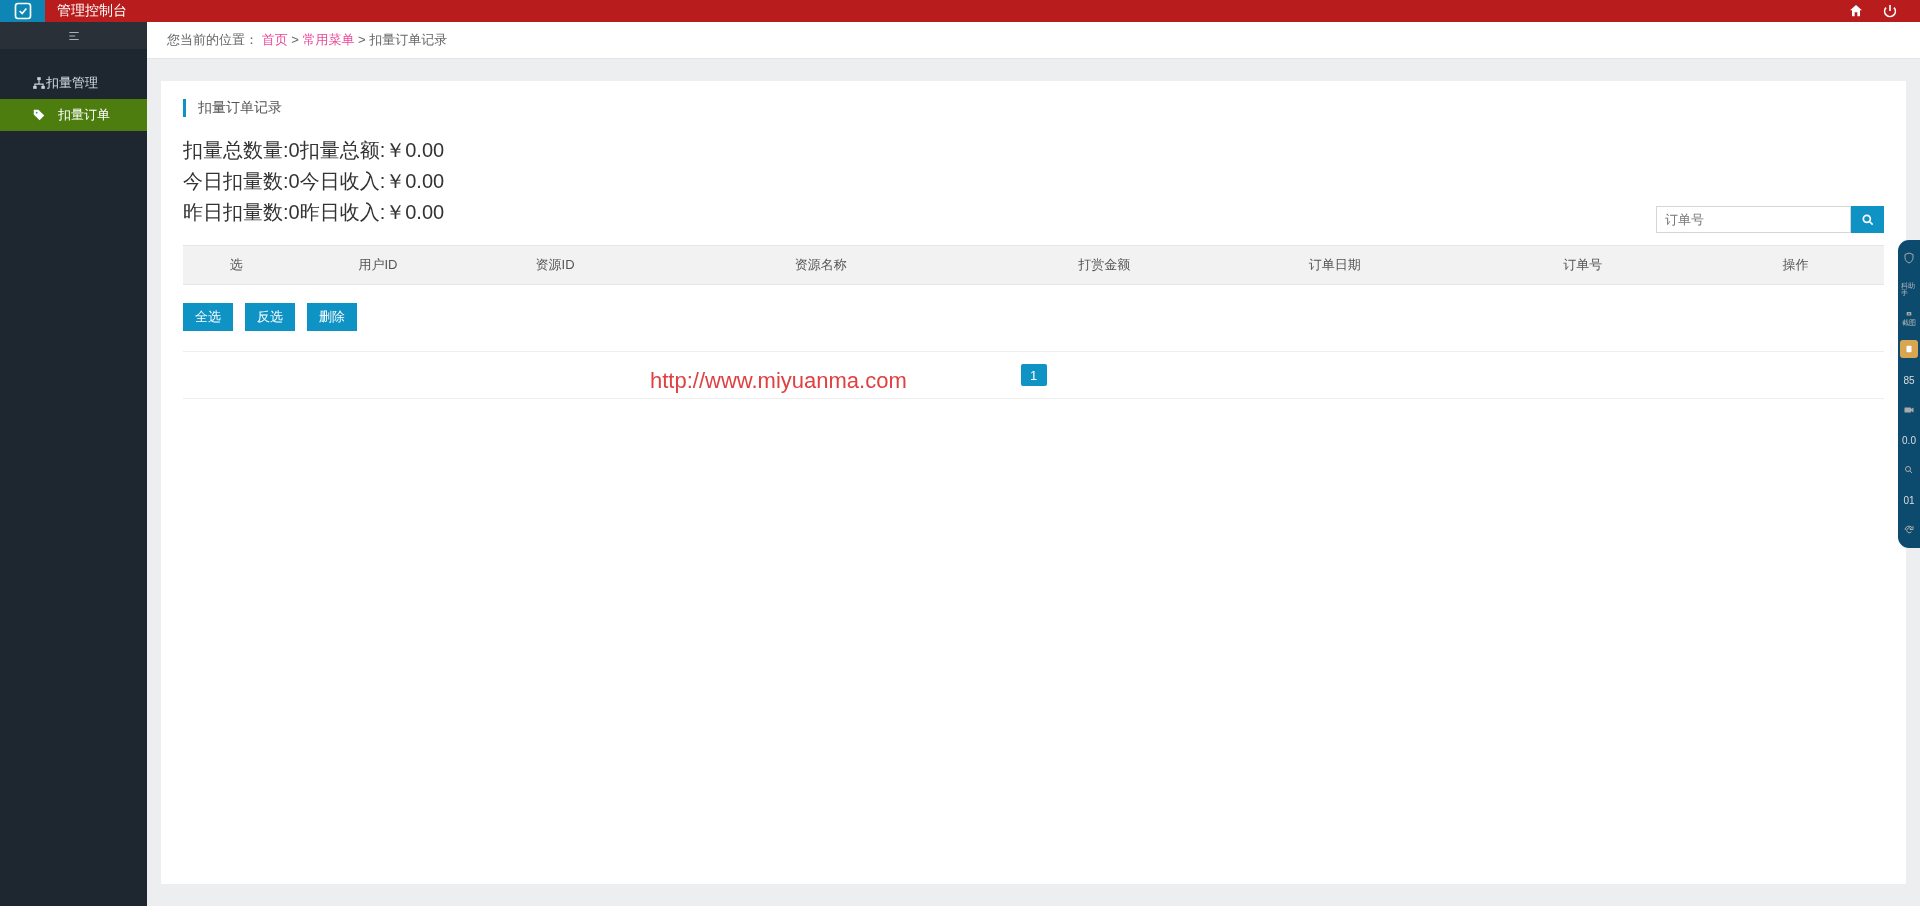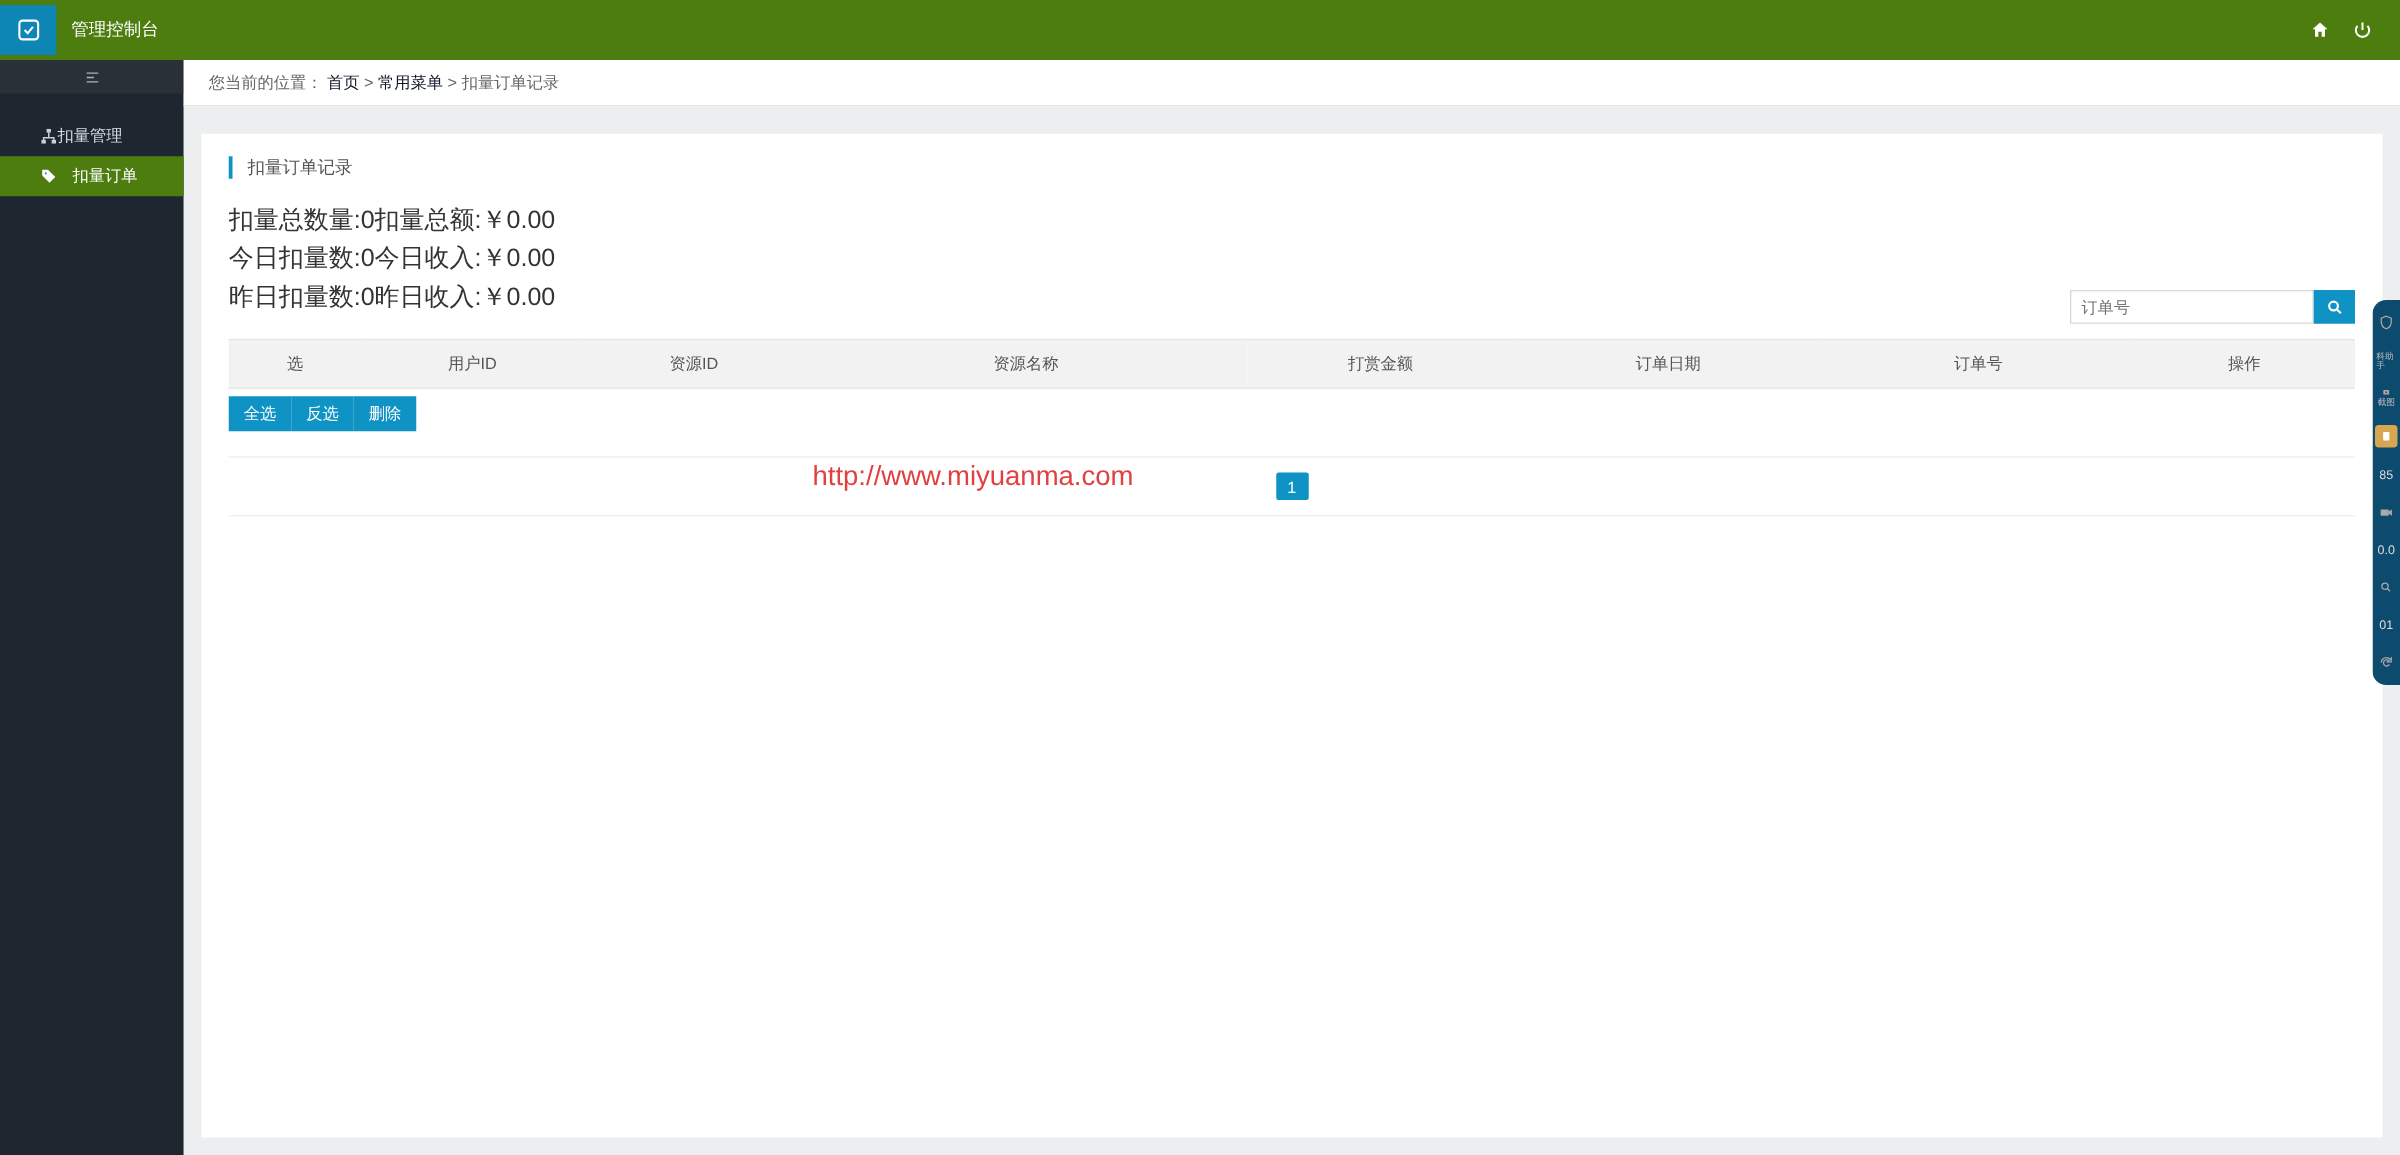--- a/index.html
+++ b/index.html
@@ -1,20 +1,20 @@
 <!DOCTYPE html>
 <html><head>
   <meta charset="utf-8">
   <style>
     * { margin: 0; padding: 0; box-sizing: border-box; }
     body { font-family: "Microsoft YaHei", "PingFang SC", Arial, sans-serif; font-size: 14px; background: #fff; overflow-x: hidden; }
     
     .top-header {
-      height: 48px;
-      background: #4d7c0f;
+      height: 22px;
+      background: #b91c1c;
       display: flex;
       align-items: center;
       color: #fff;
     }
     .top-header .logo-box {
       width: 45px;
       height: 40px;
       display: flex;
       align-items: center;
       justify-content: center;
@@ -84,21 +84,21 @@
       flex-direction: column;
       min-width: 0;
     }
     .breadcrumb {
       background: #fff;
       padding: 9px 20px;
       font-size: 13px;
       color: #666;
       border-bottom: 1px solid #e5e5e5;
     }
-    .breadcrumb a { color: #0f172a; text-decoration: none; cursor: pointer; }
+    .breadcrumb a { color: #ec4899; text-decoration: none; cursor: pointer; }
     
     .panel {
       margin: 22px 14px;
       background: #fff;
       padding: 18px 22px;
       flex: 1;
     }
     .panel-title {
       border-left: 3px solid #0f92c4;
       padding-left: 12px;
@@ -152,23 +152,23 @@
       font-weight: normal;
       font-size: 13px;
       color: #555;
       padding: 10px 6px;
       text-align: center;
       border-bottom: 1px solid #e5e5e5;
       border-top: 1px solid #e5e5e5;
     }
     
     .action-btns {
-      margin-top: 6px;
-      display: flex;
-      gap: 0;
+      margin-top: 18px;
+      display: flex;
+      gap: 12px;
     }
     .action-btns button {
       background: #0f92c4;
       color: #fff;
       border: none;
       padding: 5px 12px;
       font-size: 13px;
       cursor: pointer;
     }
     

